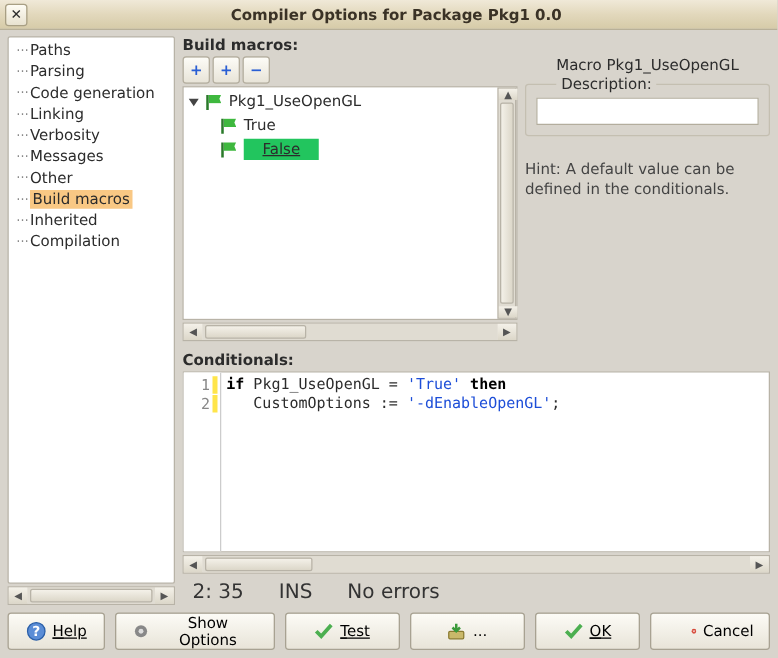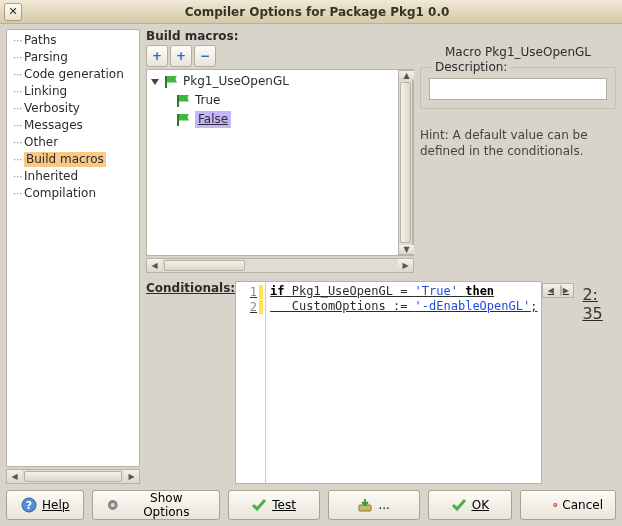--- a/index.html
+++ b/index.html
@@ -182,22 +182,22 @@
     background:#2a7a2a;
   }
   .flag::after {
     content:'';
     position:absolute;
     left:2px; top:0; width:10px; height:7px;
     background:#3eb83e;
     clip-path: polygon(0 0, 100% 0, 85% 50%, 100% 100%, 0 100%);
   }
   .mt-row.selected .mt-label {
-    background:#c4b5fd;
-    padding: 0 3px;
+    background:#22c55e;
+    padding: 0 15px;
     text-decoration: underline;
   }
   .macro-props {
     width: 196px;
     display:flex;
     flex-direction:column;
     padding-top: 0;
   }
   .macro-props .heading {
     font-weight: normal;
@@ -206,44 +206,43 @@
   }
   .desc-group {
     border: 1px solid #c4bfb1;
     border-radius: 3px;
     padding: 10px 8px 8px 8px;
     position: relative;
     margin-bottom: 18px;
   }
   .desc-group .legend {
     position:absolute;
-    top: -8px; left: 10px;
+    top: -8px; left: 24px;
     background:#d8d4cc;
     padding: 0 4px;
     font-size: 12px;
   }
   .desc-input {
     width: 100%;
     height: 22px;
     border: 1px solid #b3ad9d;
     background:#fff;
     padding: 2px 4px;
     font: inherit;
   }
   .hint {
     color: #444;
     line-height: 1.35;
   }
   .conditionals-wrap {
     margin-top: 8px;
     display:flex;
-    flex-direction:row;
+    flex-direction:column;
     flex:1;
     min-height:0;
-    text-decoration:underline;
   }
   .editor-box {
     flex:1;
     display:flex;
     border: 1px solid #b8b3a7;
     background:#fff;
     min-height:0;
   }
   .gutter {
     width: 30px;

